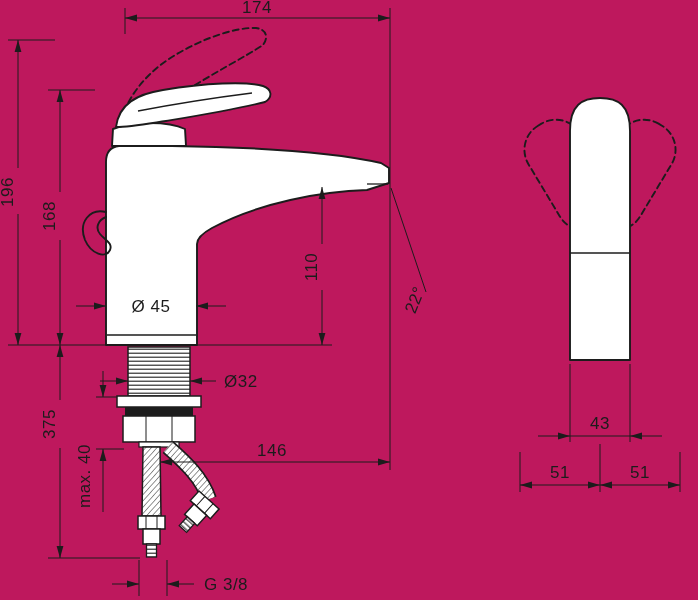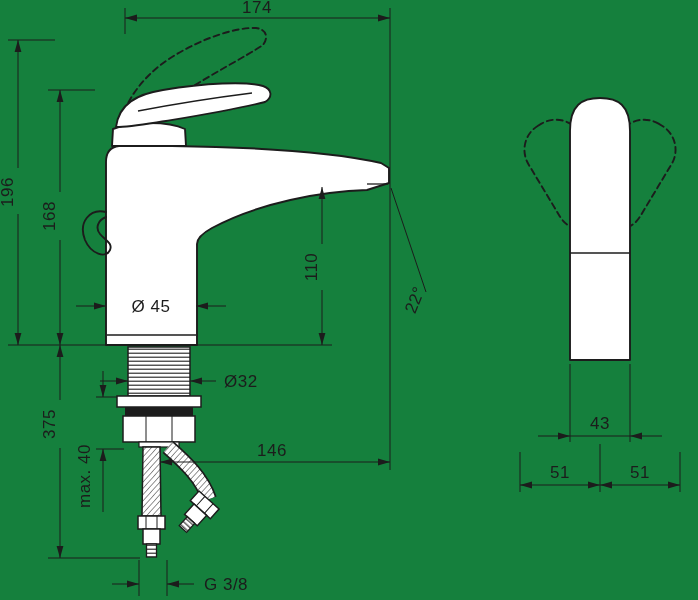--- a/index.html
+++ b/index.html
@@ -1,16 +1,16 @@
 <!DOCTYPE html>
 <html><head>
 <meta charset="utf-8">
 <style>
   html,body{margin:0;padding:0;background:#ffffff;width:698px;height:600px;overflow:hidden}
-  .stage{width:698px;height:600px;background:#15803d}
+  .stage{width:698px;height:600px;background:#be185d}
   svg{display:block}
   .thin{stroke:#1c1c1c;stroke-width:1;fill:none}
   .med{stroke:#1c1c1c;stroke-width:1.3;fill:none}
   .draw{stroke:#1c1c1c;stroke-width:1.9;fill:none;stroke-linejoin:round;stroke-linecap:round}
   .drawf{stroke:#1c1c1c;stroke-width:1.9;fill:#ffffff;stroke-linejoin:round}
   .dash{stroke-dasharray:6 4}
   .dim{font-family:"Liberation Sans","DejaVu Sans",sans-serif;font-size:17px;fill:#1c1c1c;letter-spacing:.5px}
 </style>
 </head>
 <body>

